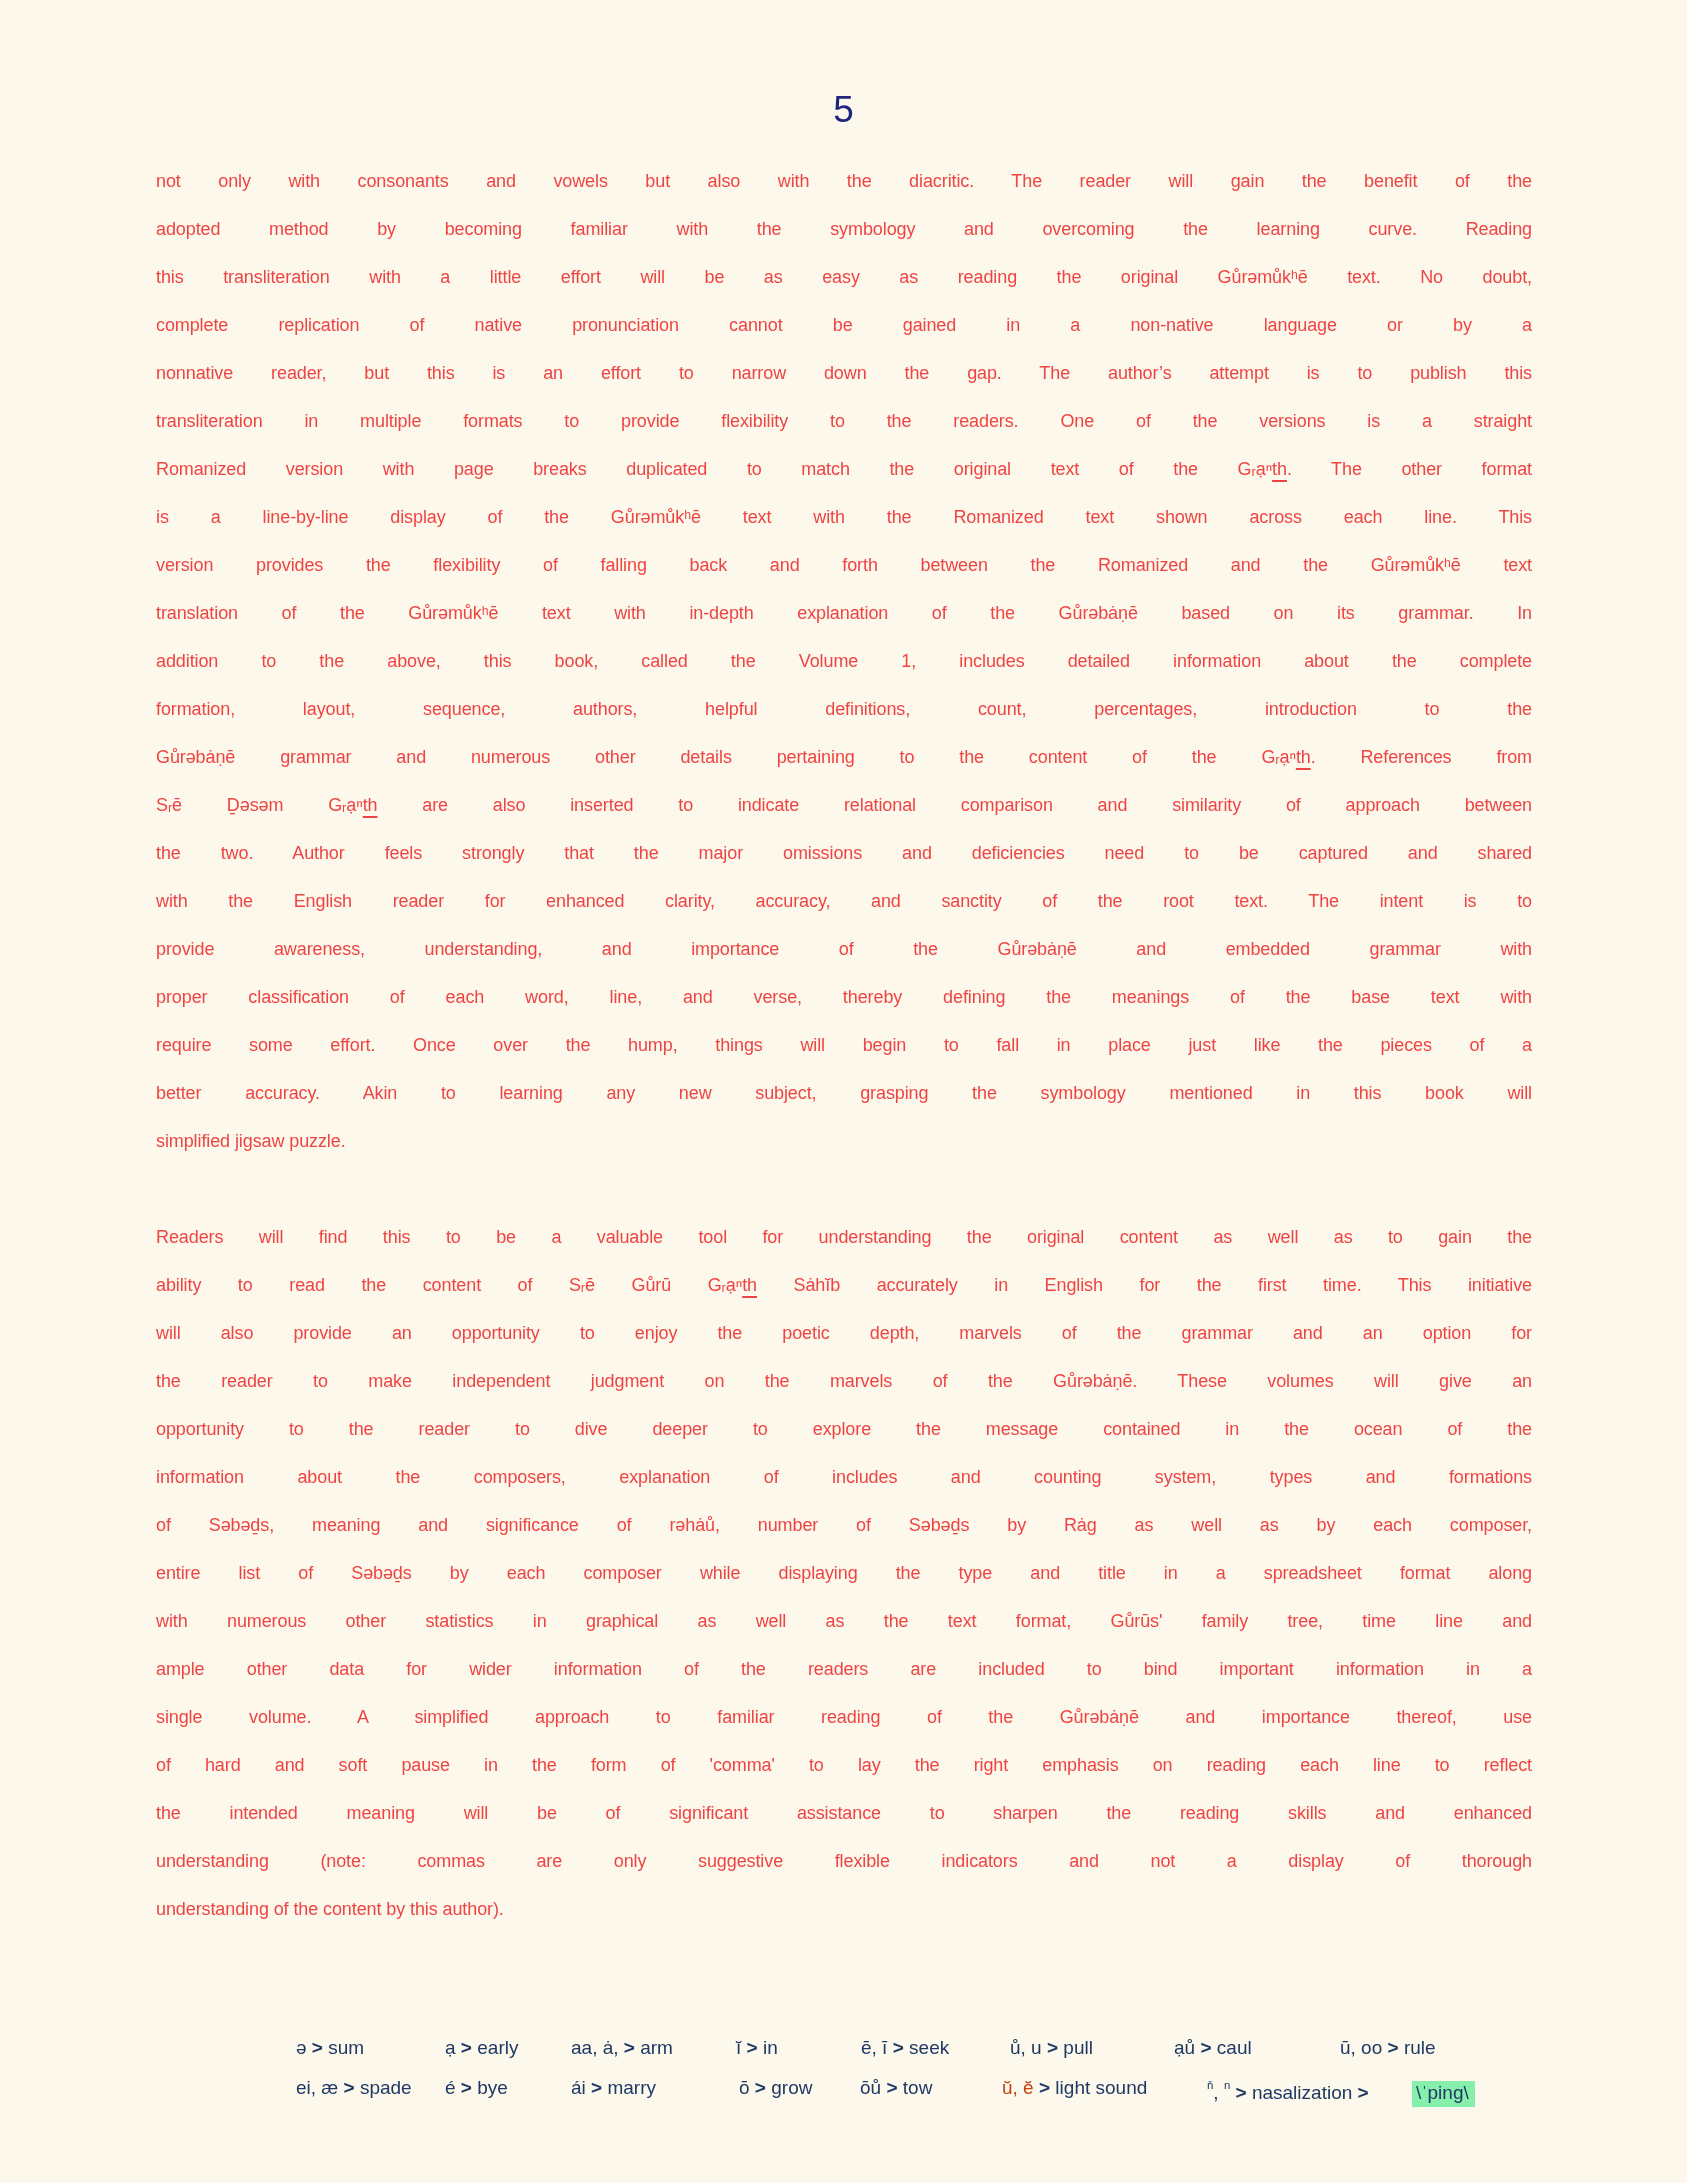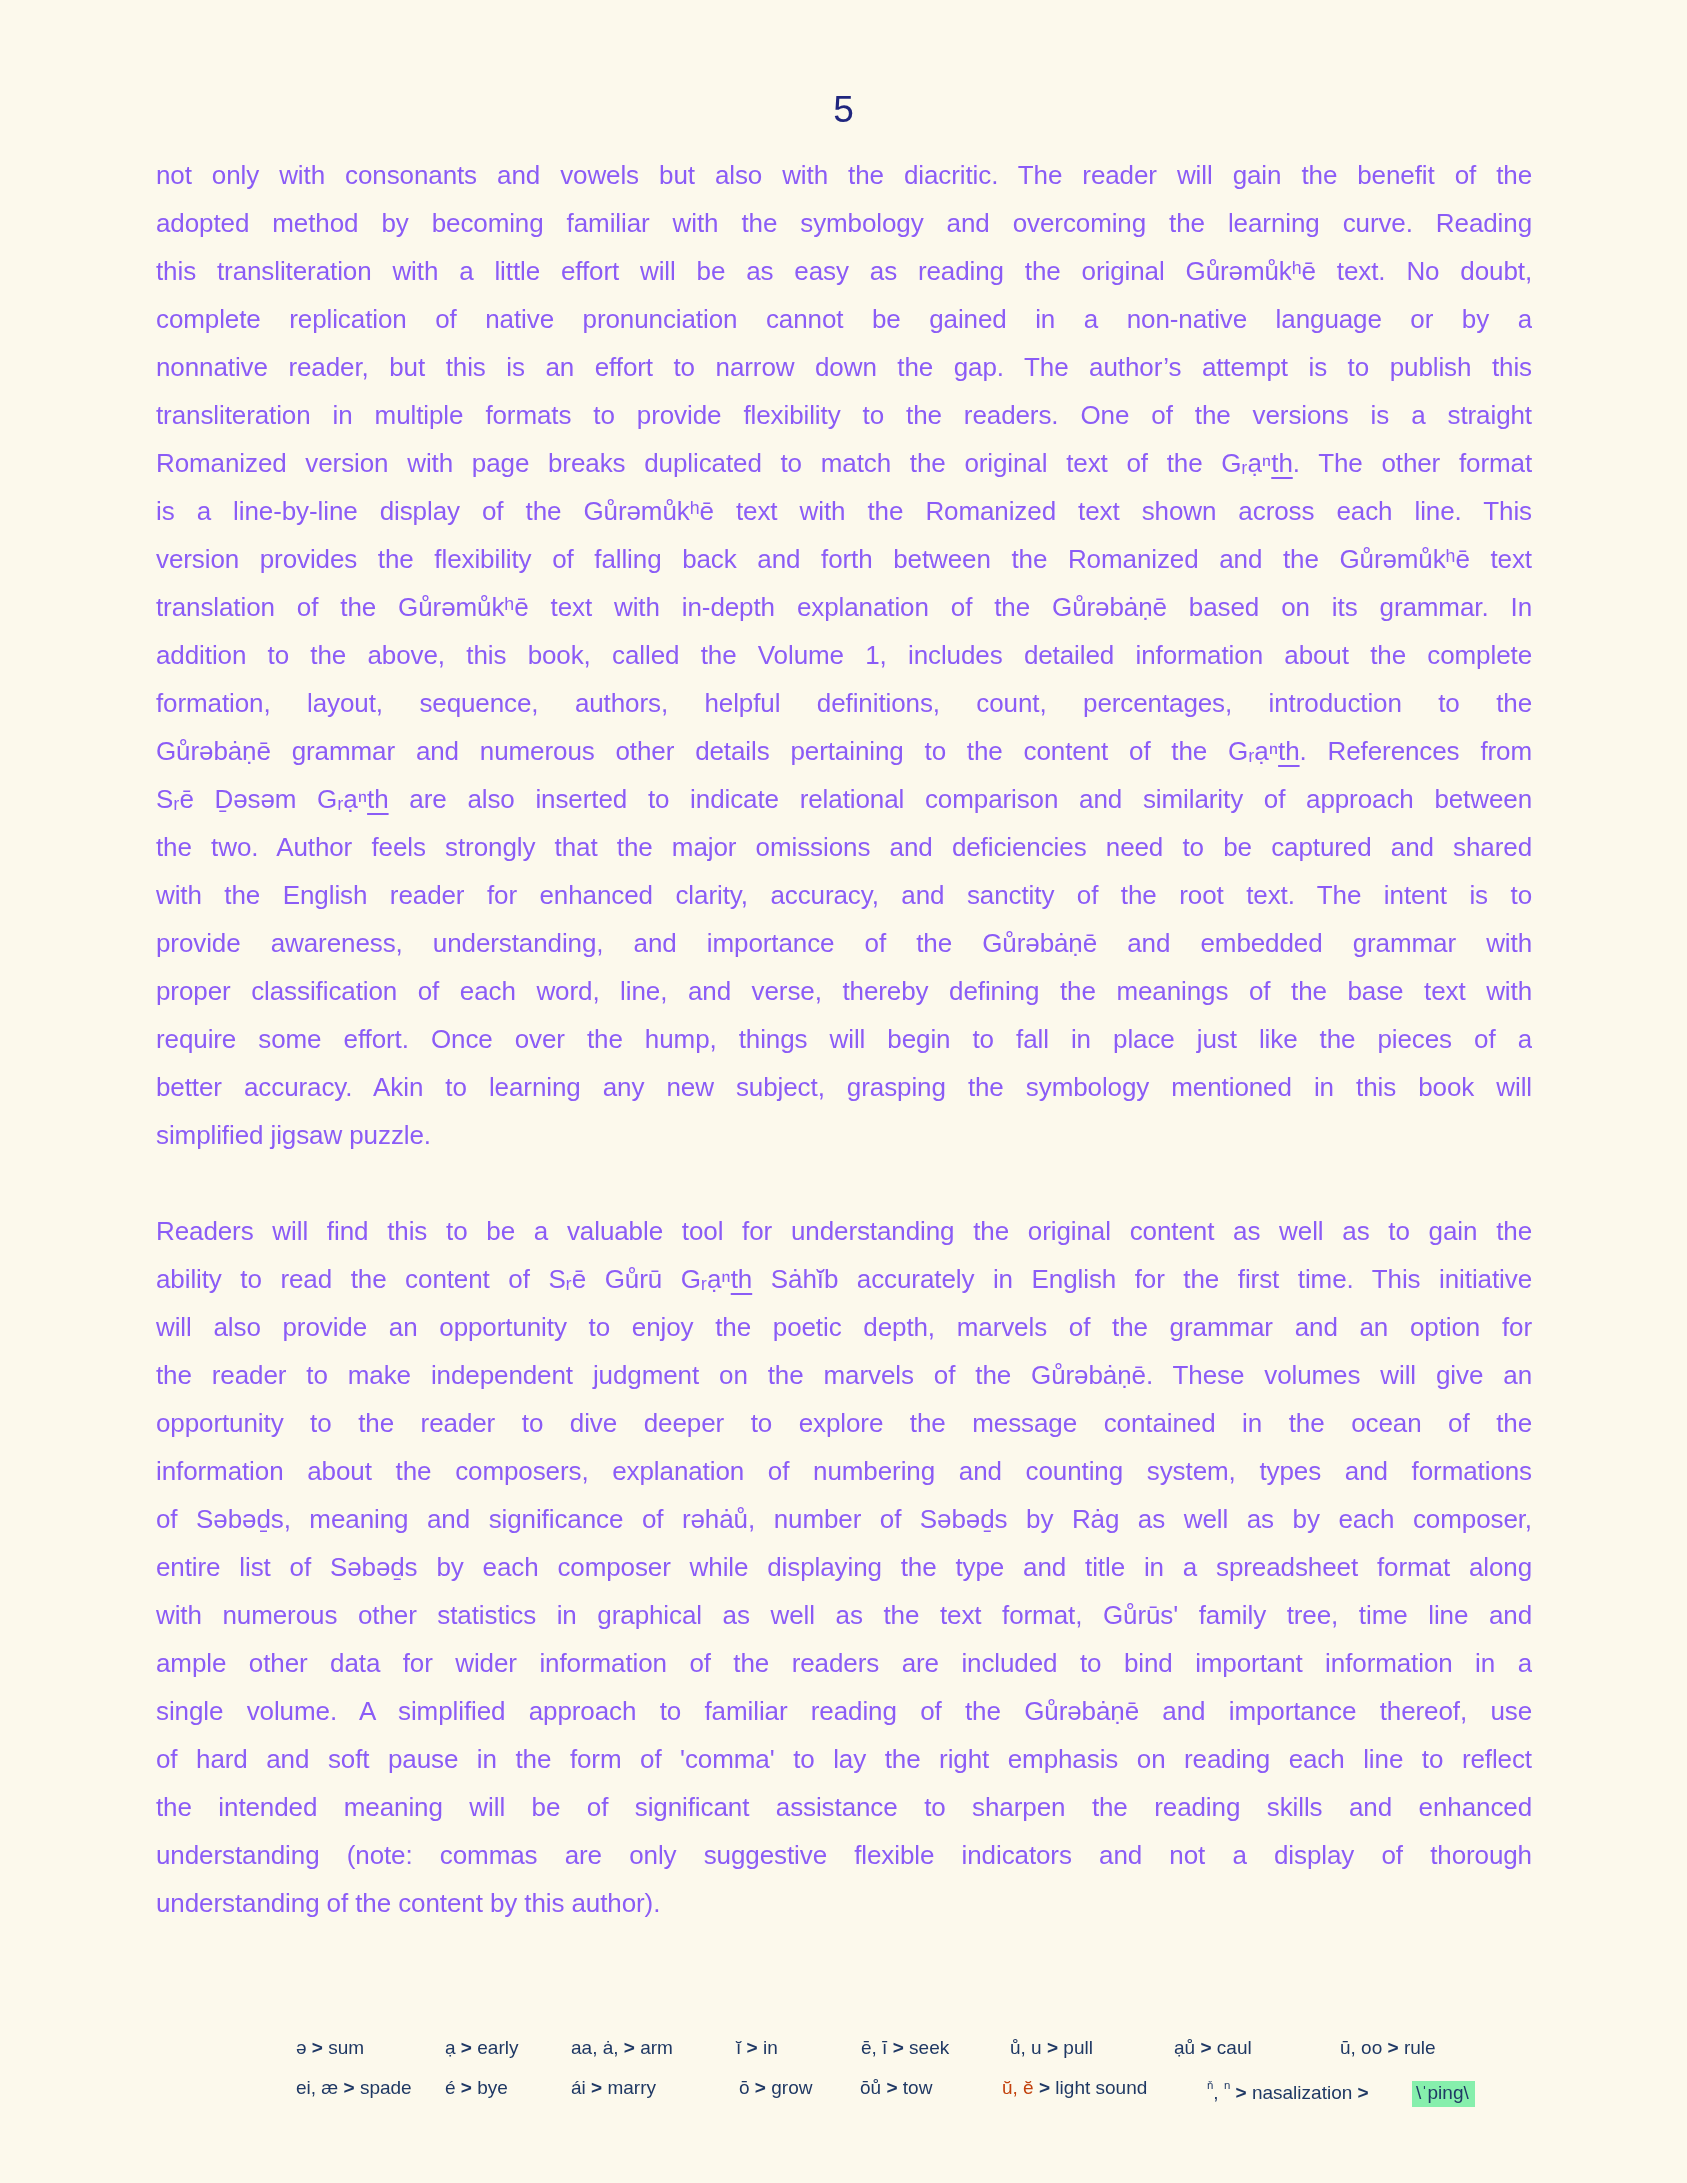--- a/index.html
+++ b/index.html
@@ -10,23 +10,23 @@
     overflow:hidden;
     font-family:"Liberation Sans","DejaVu Sans",sans-serif;
   }
   .pagenum{
     position:absolute;top:90px;left:0;width:100%;
     text-align:center;
     color:#20267E;
     font-size:37px;line-height:40px;
   }
   .content{
-    position:absolute;left:156px;top:151px;width:1376px;
-    color:#8b5cf6;
-    font-size:26px;
+    position:absolute;left:156px;top:157px;width:1376px;
+    color:#ef4444;
+    font-size:18px;
     letter-spacing:-0.1px;
   }
   .para{margin:0;}
   .para + .para{margin-top:48px;}
   .line{
     line-height:48px;height:48px;overflow:hidden;
     text-align:justify;
     text-align-last:justify;
   }
   .line.para-end{text-align-last:left;}
@@ -81,21 +81,21 @@
         <div class="line">require some effort. Once over the hump, things will begin to fall in place just like the pieces of a</div>
         <div class="line">better accuracy. Akin to learning any new subject, grasping the symbology mentioned in this book will</div>
         <div class="line para-end">simplified jigsaw puzzle.</div>
       </div>
       <div class="para">
         <div class="line">Readers will find this to be a valuable tool for understanding the original content as well as to gain the</div>
         <div class="line">ability to read the content of Sᵣē Gůrū Gᵣạⁿ<u>th</u> Sȧhĭb accurately in English for the first time. This initiative</div>
         <div class="line">will also provide an opportunity to enjoy the poetic depth, marvels of the grammar and an option for</div>
         <div class="line">the reader to make independent judgment on the marvels of the Gůrəbȧṇē. These volumes will give an</div>
         <div class="line">opportunity to the reader to dive deeper to explore the message contained in the ocean of the</div>
-        <div class="line">information about the composers, explanation of numbering and counting system, types and formations</div>
+        <div class="line">information about the composers, explanation of includes and counting system, types and formations</div>
         <div class="line">of Səbəḏs, meaning and significance of rəhȧů, number of Səbəḏs by Rȧg as well as by each composer,</div>
         <div class="line">entire list of Səbəḏs by each composer while displaying the type and title in a spreadsheet format along</div>
         <div class="line">with numerous other statistics in graphical as well as the text format, Gůrūs' family tree, time line and</div>
         <div class="line">ample other data for wider information of the readers are included to bind important information in a</div>
         <div class="line">single volume. A simplified approach to familiar reading of the Gůrəbȧṇē and importance thereof, use</div>
         <div class="line">of hard and soft pause in the form of 'comma' to lay the right emphasis on reading each line to reflect</div>
         <div class="line">the intended meaning will be of significant assistance to sharpen the reading skills and enhanced</div>
         <div class="line">understanding (note: commas are only suggestive flexible indicators and not a display of thorough</div>
         <div class="line para-end">understanding of the content by this author).</div>
       </div>

